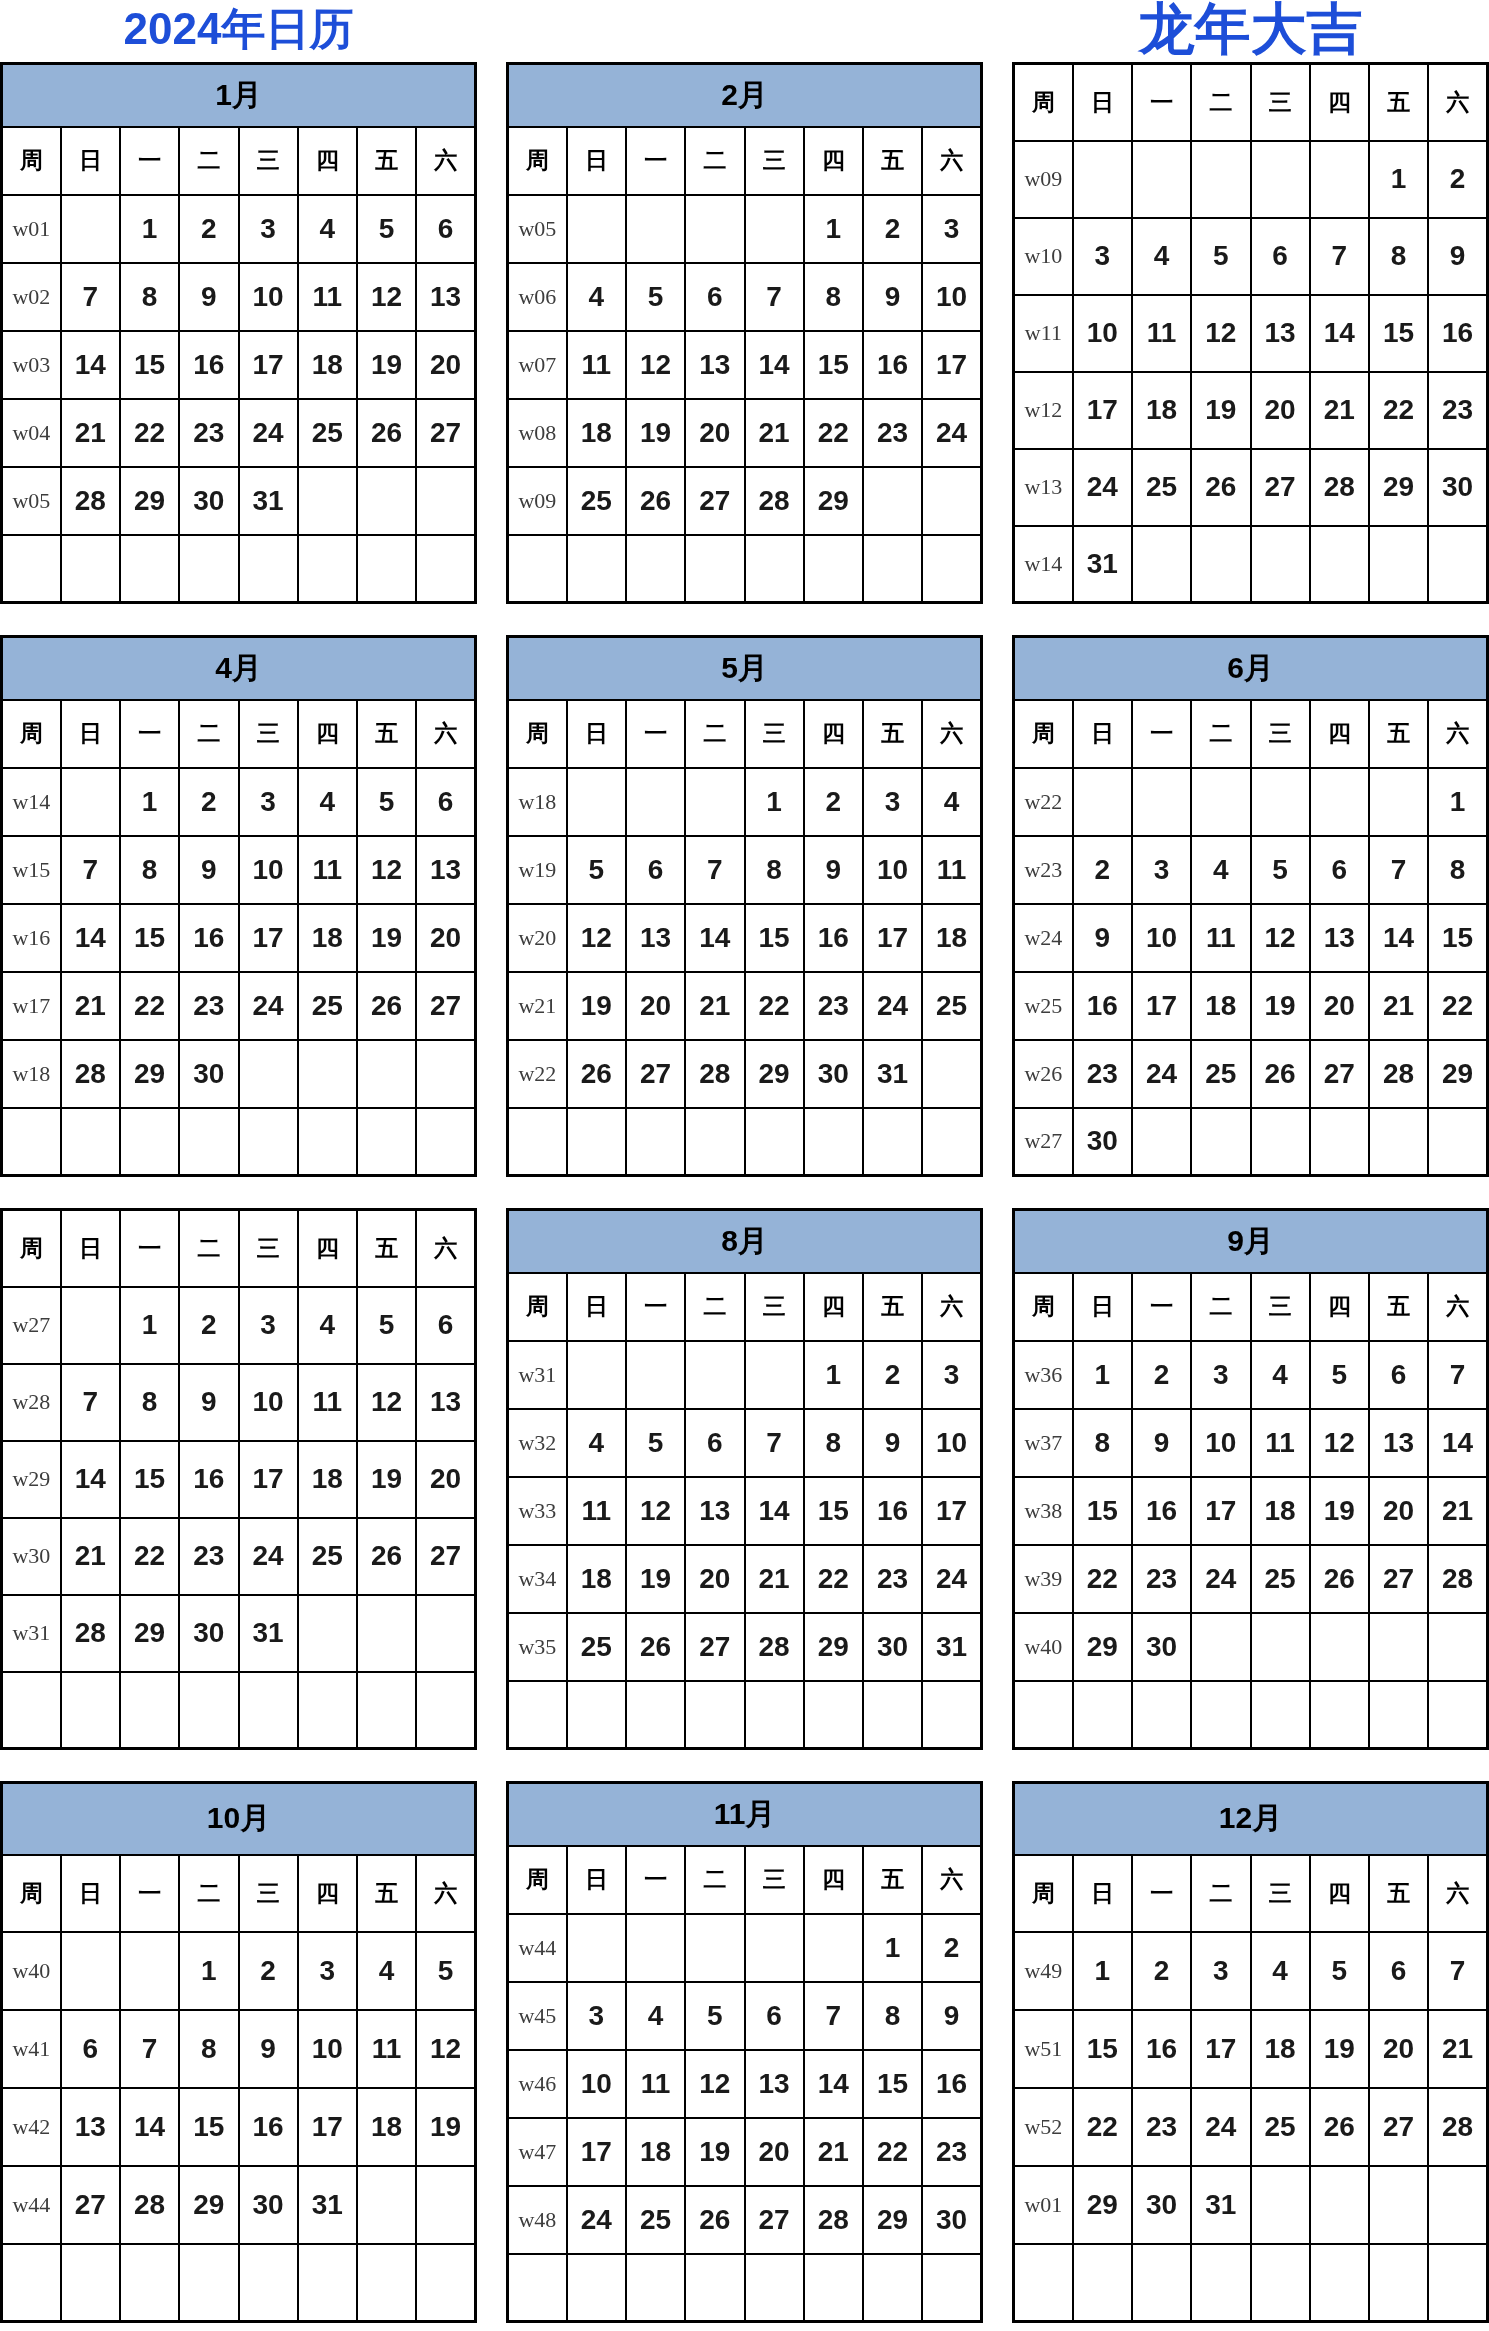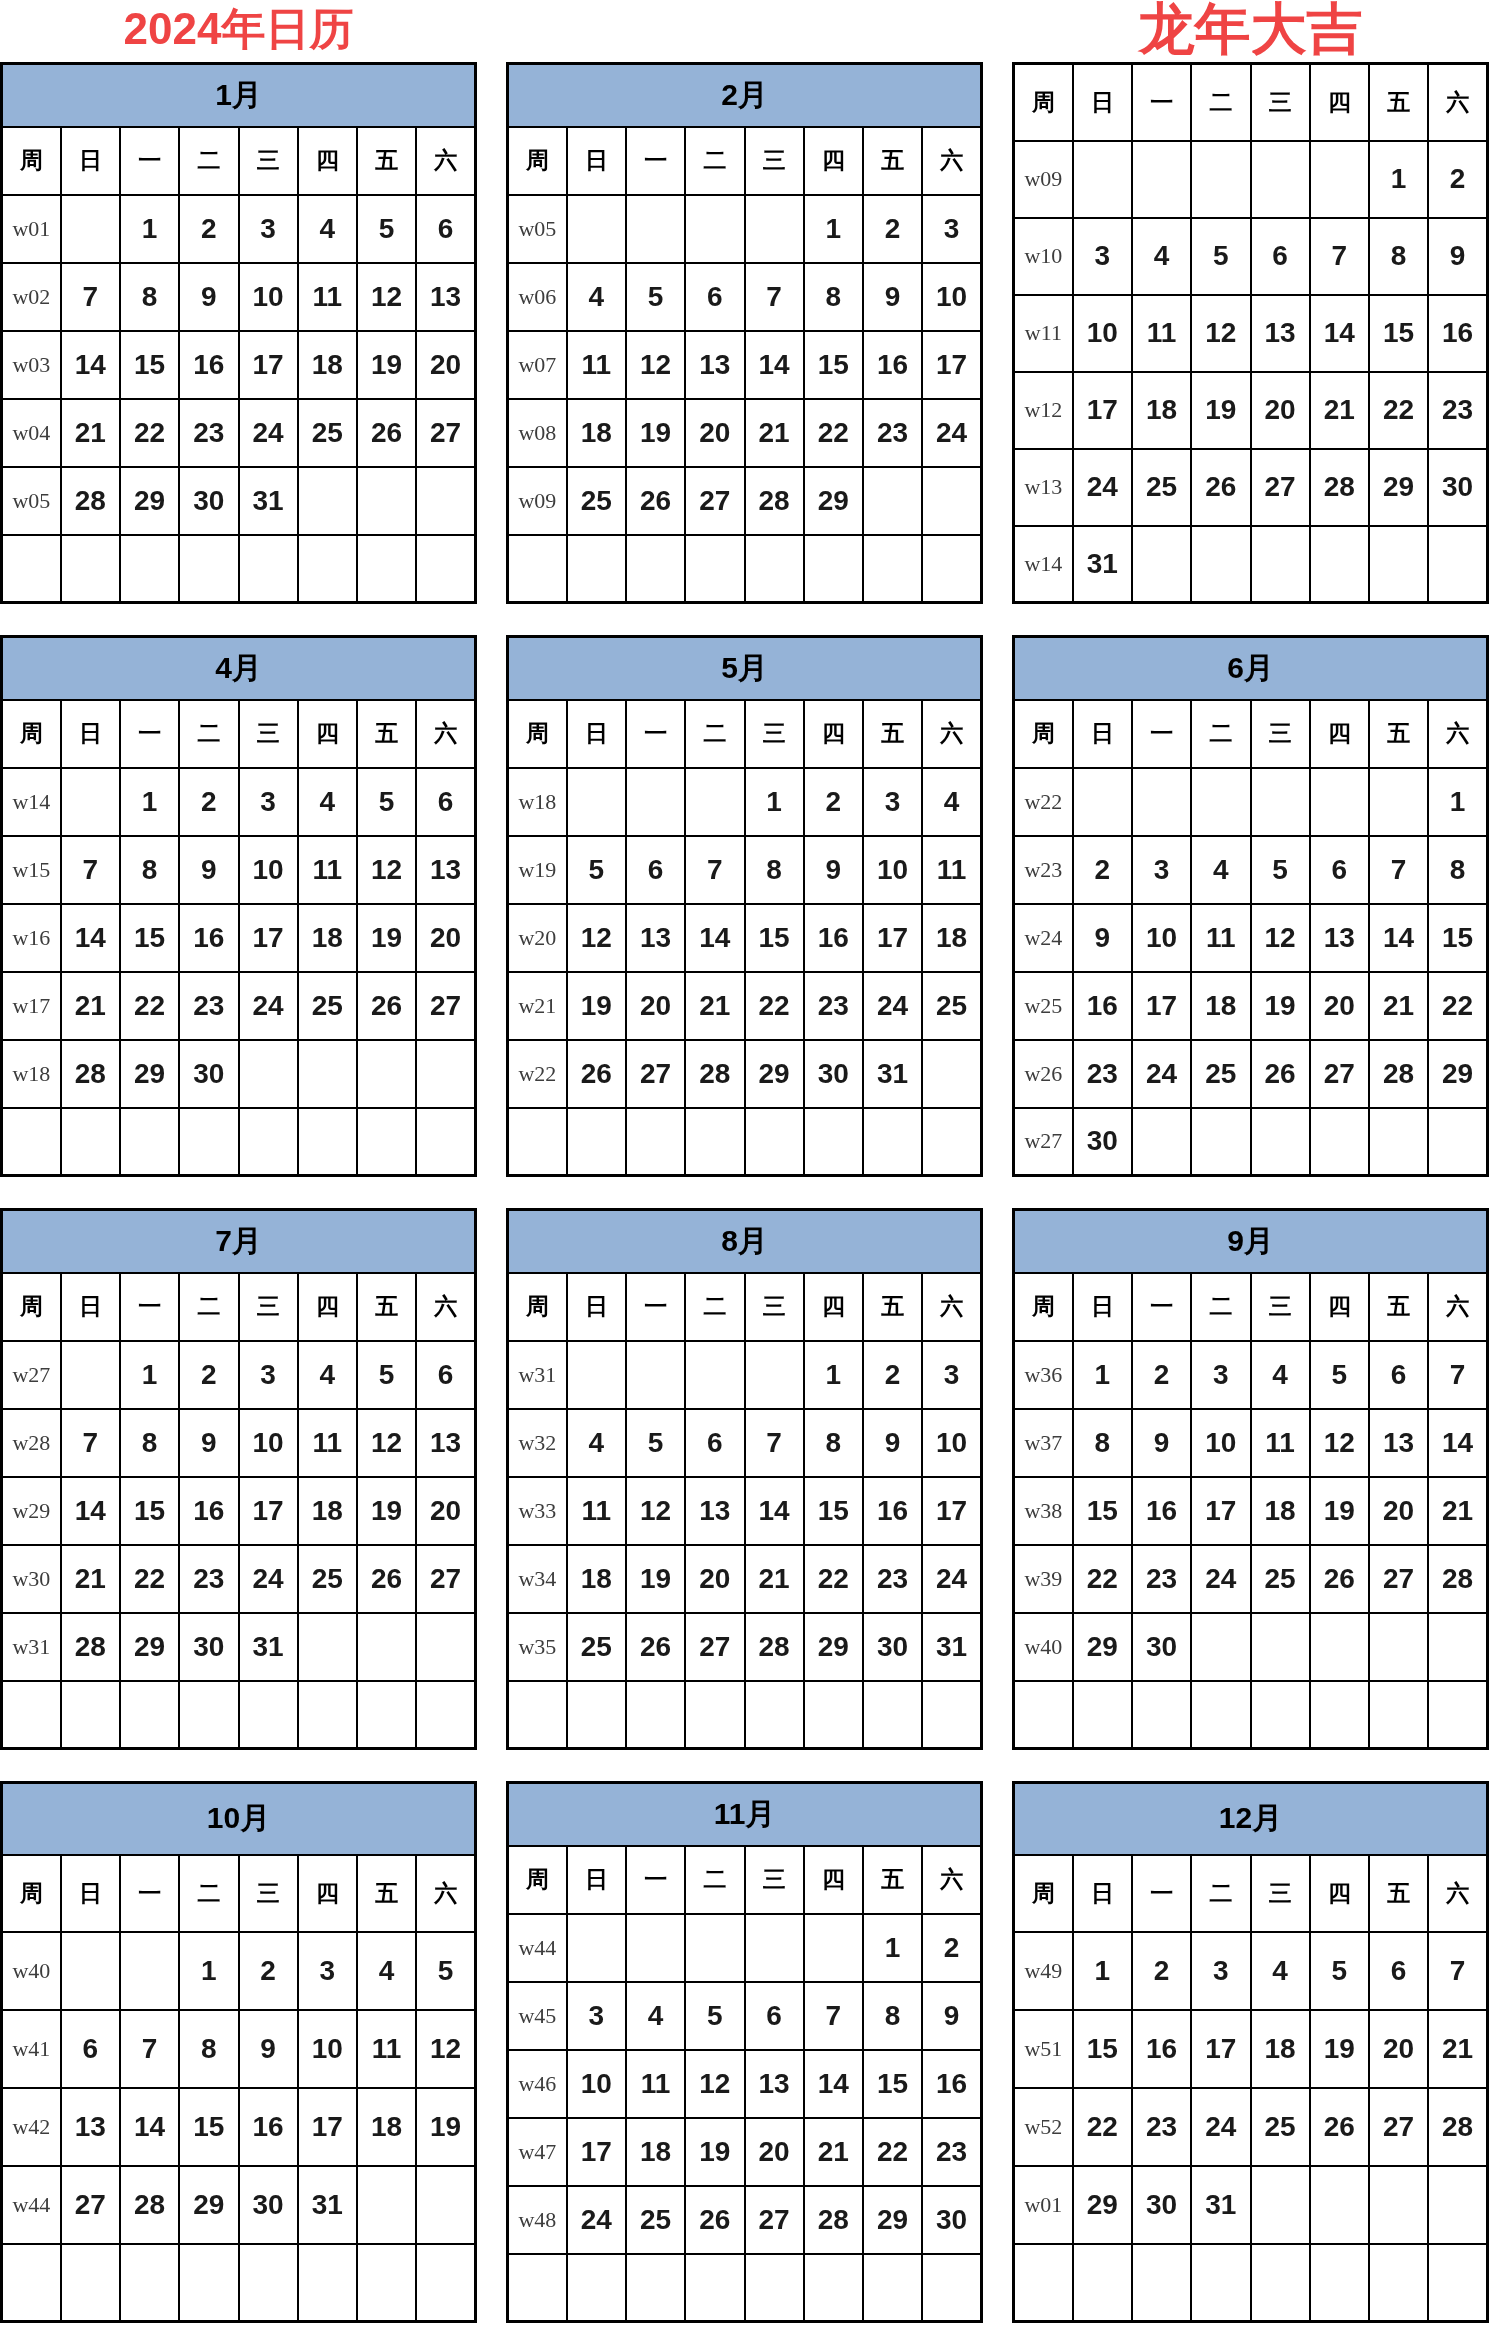--- a/index.html
+++ b/index.html
@@ -13,21 +13,21 @@
   *{box-sizing:border-box;}
   html,body{margin:0;padding:0;}
   body{
     width:1489px;height:2331px;background:var(--page-bg);
     font-family:"Liberation Sans","DejaVu Sans",sans-serif;
     overflow:hidden;position:relative;
   }
   .page-header{position:relative;height:62px;}
   .main-title,.greeting{
     position:absolute;top:0;width:477px;height:58px;line-height:58px;
-    text-align:center;font-size:44px;font-weight:700;color:#ef4444;
+    text-align:center;font-size:44px;font-weight:700;color:#1d4ed8;
     white-space:nowrap;
   }
   .main-title{left:0;}
   .greeting{left:1012px;font-size:56px;}
   .months-grid{
     display:grid;
     grid-template-columns:repeat(3,477px);
     column-gap:29px;row-gap:31px;
     width:1249px;
   }
@@ -521,23 +521,20 @@
           <td class="day"></td>
           <td class="day"></td>
           <td class="day"></td>
           <td class="day red"></td>
         </tr>
       </tbody>
     </table>
     <table class="month">
       <tbody>
         <tr>
-          <th colspan="8" class="month-name">7月</th>
-        </tr>
-        <tr>
           <th class="weekday">周</th>
           <th class="weekday red">日</th>
           <th class="weekday">一</th>
           <th class="weekday">二</th>
           <th class="weekday">三</th>
           <th class="weekday">四</th>
           <th class="weekday">五</th>
           <th class="weekday red">六</th>
         </tr>
         <tr>

